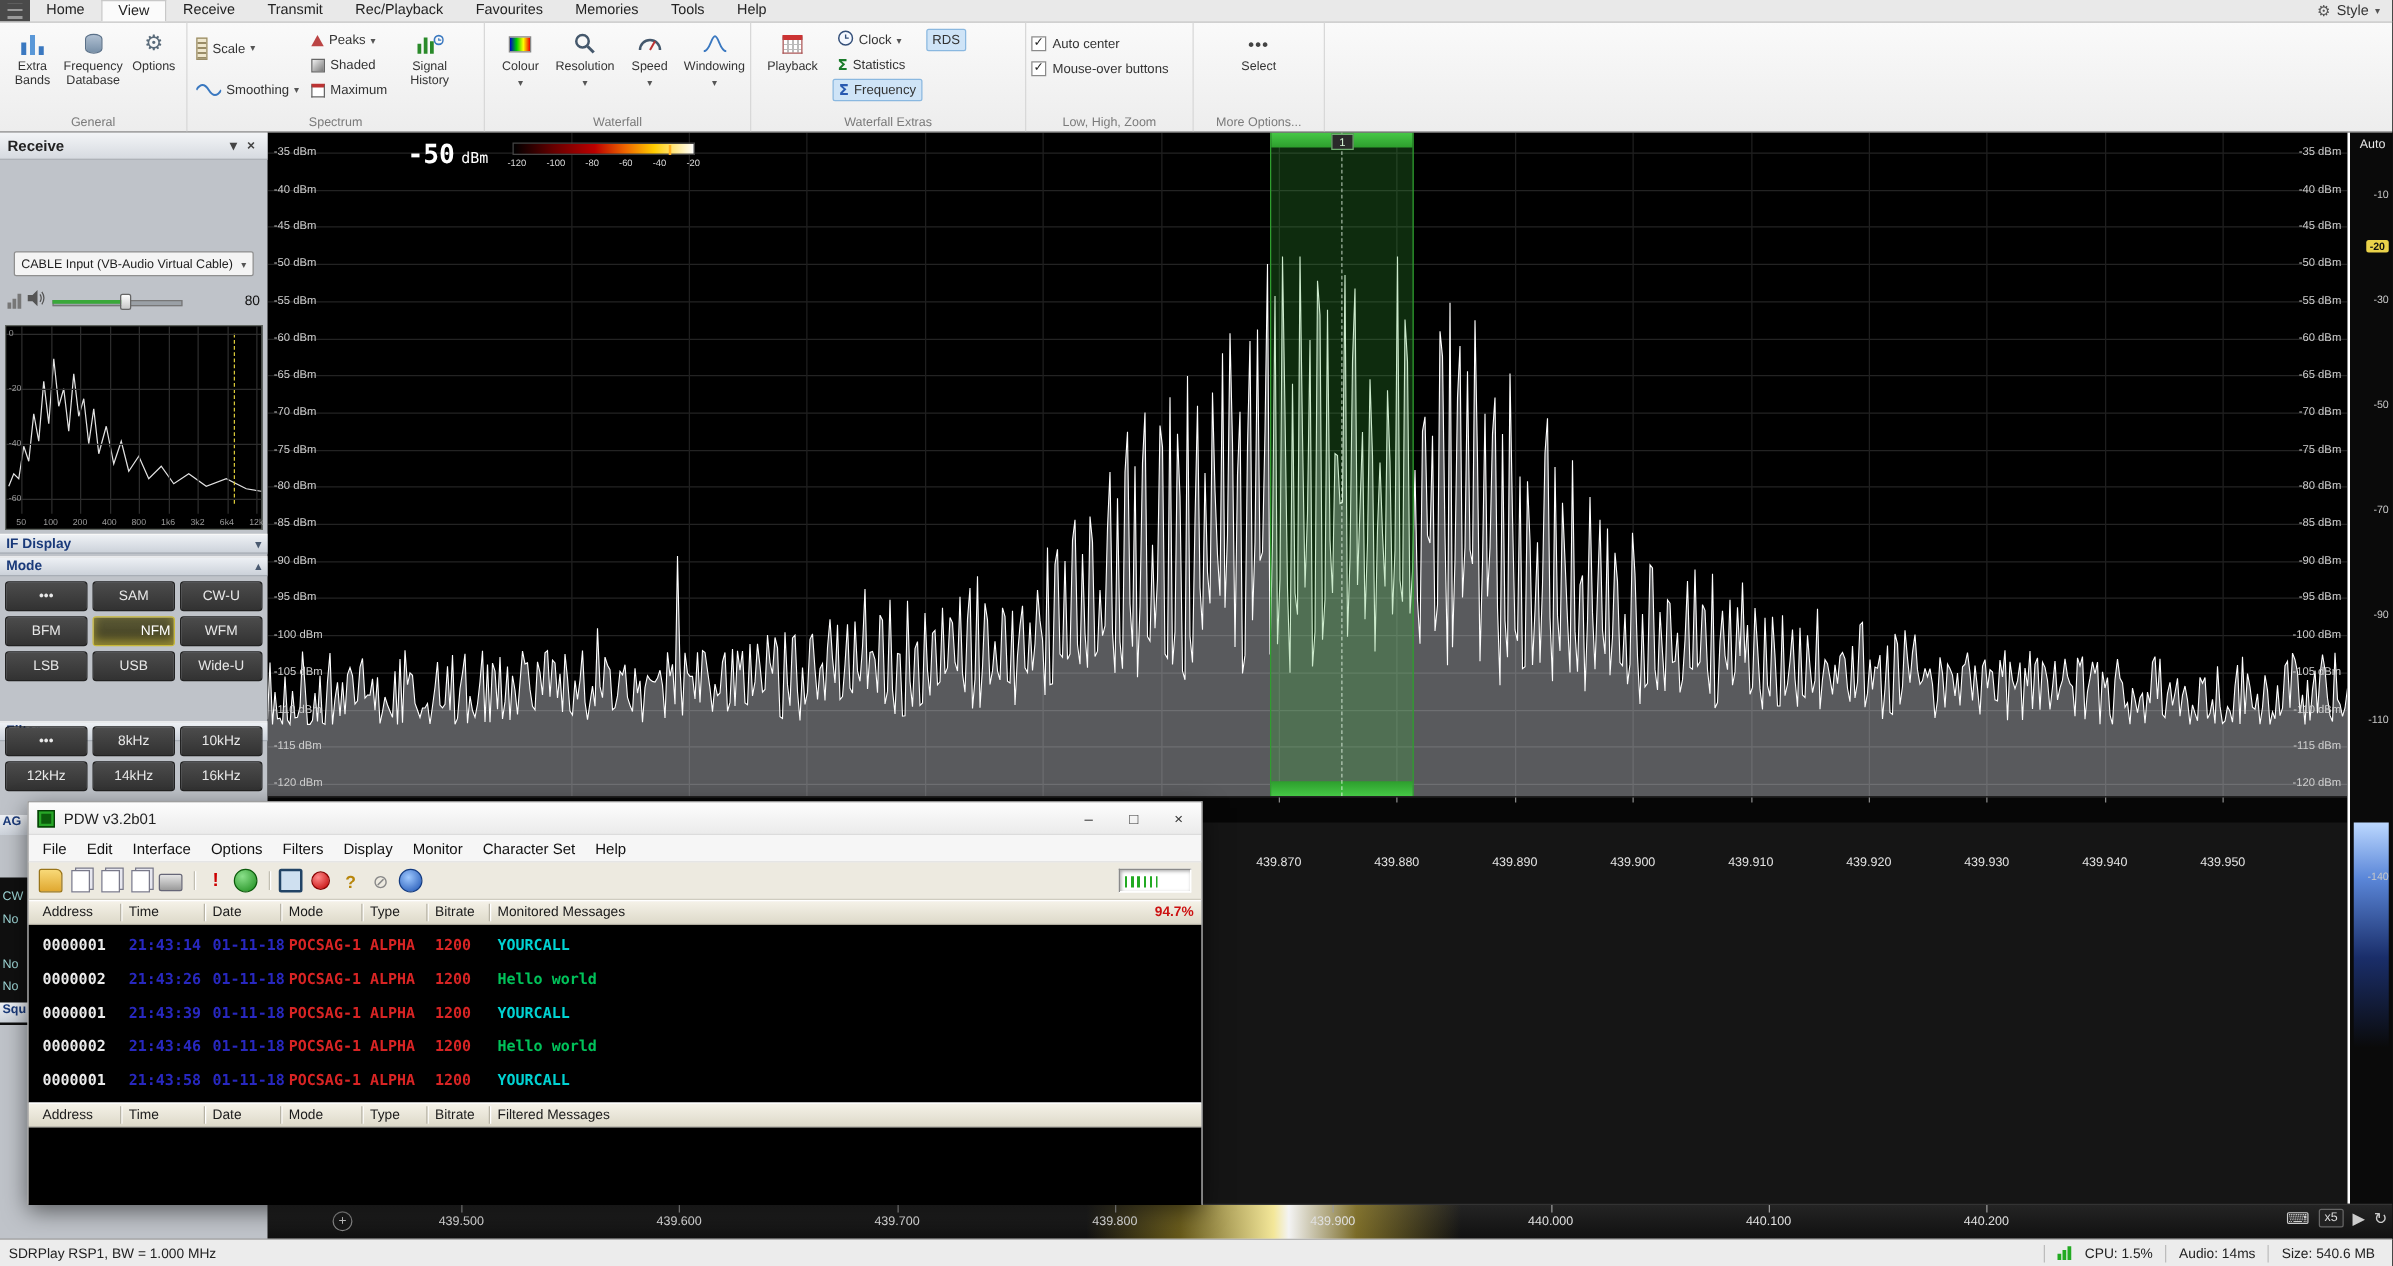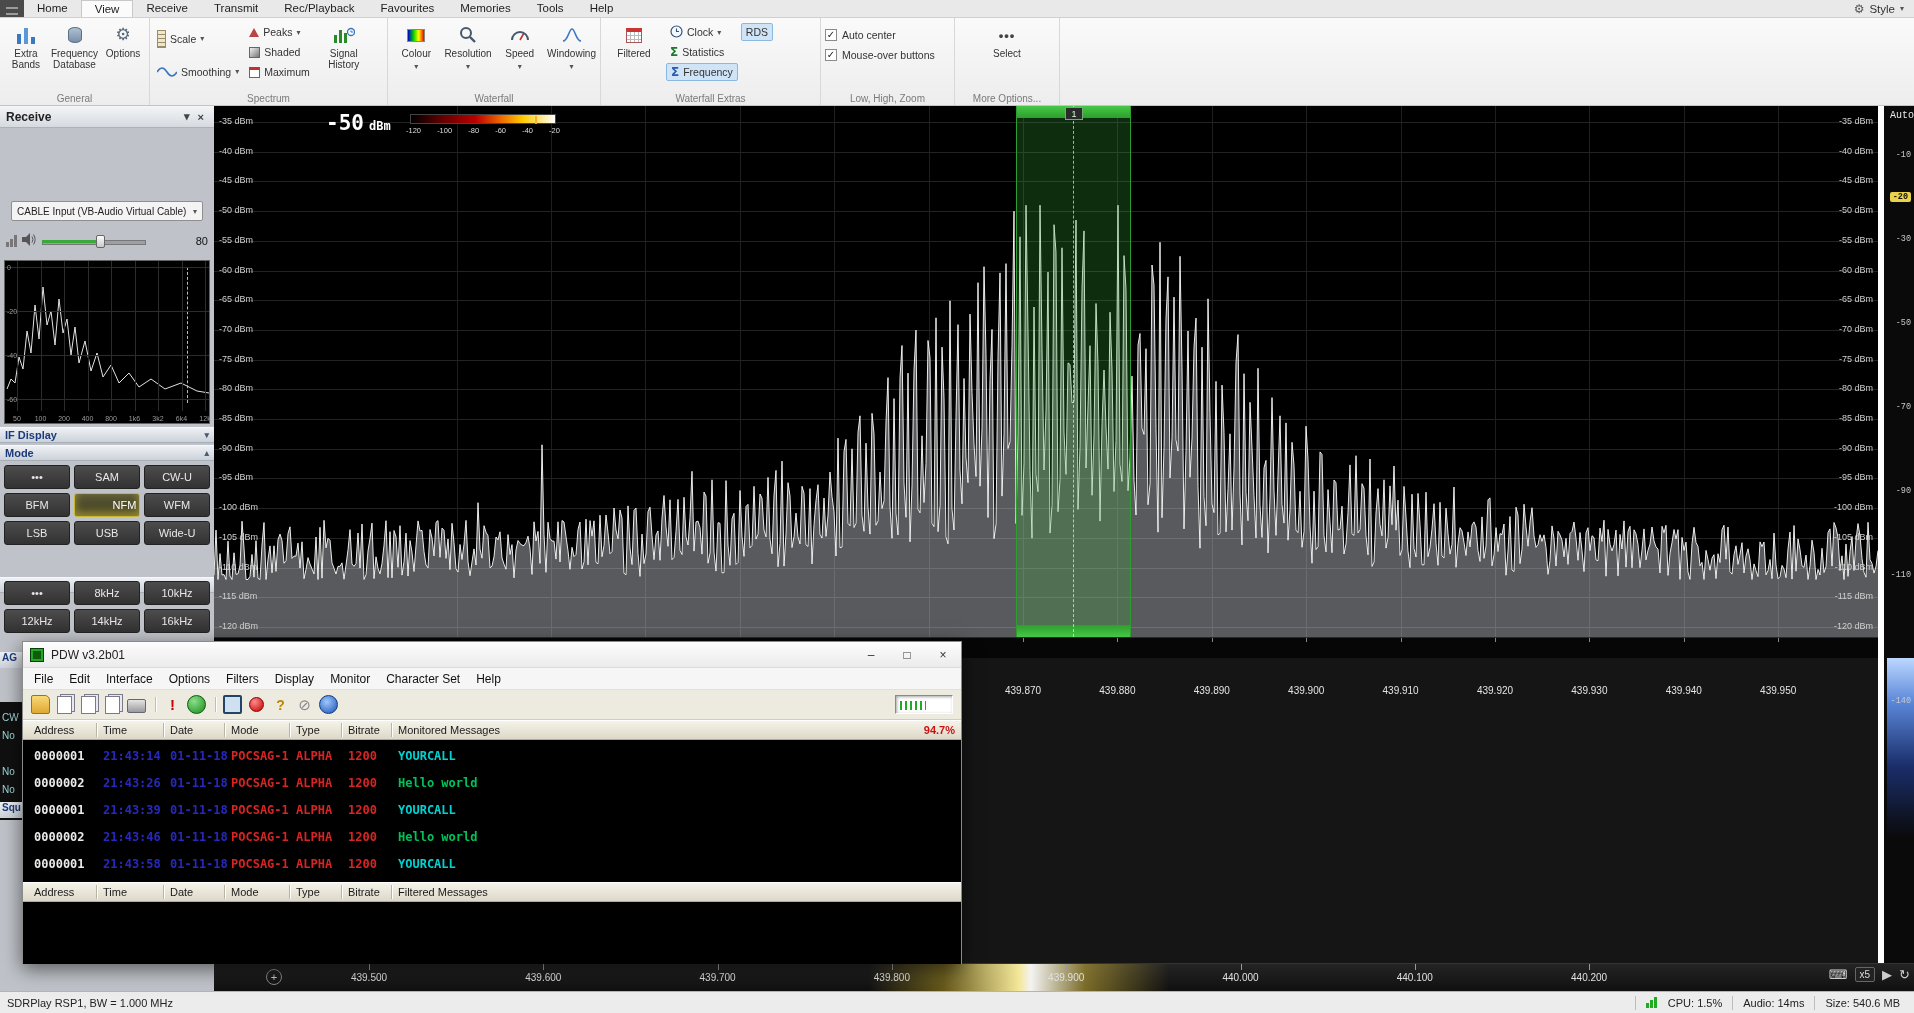--- a/index.html
+++ b/index.html
@@ -89,41 +89,41 @@
 .ylab{position:absolute;font-size:9px;color:#cfcfcf;white-space:nowrap;}
 .ylab.r{right:5px;}
 #tracesvg{position:absolute;left:0;top:0;}
 #tuneband{position:absolute;left:802px;top:0;width:115px;height:531px;background:rgba(55,175,55,.25);border-left:1px solid #2f9e2f;border-right:1px solid #2f9e2f;}
 #bandtop{position:absolute;left:0;top:0;width:100%;height:12px;background:linear-gradient(#46c846,#2d9e2d);}
 #bandbottom{position:absolute;left:0;bottom:0;width:100%;height:12px;background:linear-gradient(#2d9e2d,#46c846);}
 #bandcenter{position:absolute;left:56px;top:0;height:100%;width:0;border-left:1px dashed rgba(240,255,240,.65);}
 #bandmarker{position:absolute;left:48px;top:1px;width:18px;height:13px;background:#2a2a2a;border:1px solid #6fae6f;color:#d8f8d8;font-size:9px;display:flex;align-items:center;justify-content:center;}
 #reflevel{position:absolute;left:112px;top:5px;color:#fff;font-family:"DejaVu Sans Mono",monospace;}
 #refval{font-size:21px;font-weight:bold;}
-#refunit{font-size:12px;margin-left:5px;font-weight:bold;}
+#refunit{font-size:12px;margin-left:5px;}
 #legendbar{position:absolute;left:196px;top:8px;width:146px;height:10px;background:linear-gradient(90deg,#000 0%,#600 22%,#b00 45%,#e60 62%,#fc0 78%,#fff 100%);border:1px solid #444;}
 #legendmark{position:absolute;left:124px;top:1px;width:2px;height:8px;background:#ffb020;}
 #legendticks{position:absolute;left:192px;top:20px;width:154px;display:flex;justify-content:space-between;font-size:7.5px;color:#ddd;}
 
 
 #xaxis{position:absolute;left:214px;top:637px;width:1664px;height:21px;background:#060606;border-top:1px solid #2a2a2a;}
 .xlab{position:absolute;top:5px;width:54px;text-align:center;font-size:10px;color:#e4e4e4;margin-top:42px;}
 .xtick{position:absolute;top:0;width:1px;height:4px;background:#888;}
 
 
 #waterfall{position:absolute;left:214px;top:658px;width:1664px;height:305px;background:linear-gradient(180deg,#05051e 0%,#090932 35%,#070728 100%);overflow:hidden;}
 .wfdash{position:absolute;top:0;height:100%;width:0;}
 .wfdash.g{border-left:1px dashed rgba(90,220,90,.7);}
 .wfdash.w{border-left:1px dotted rgba(200,210,255,.35);}
 .wfsig{position:absolute;background:repeating-linear-gradient(180deg,rgba(120,160,255,.85) 0 2px,rgba(25,35,100,.15) 2px 6px,rgba(170,200,255,.95) 6px 8px,rgba(25,35,100,.2) 8px 13px);border-radius:3px;filter:blur(.5px);}
 .wfsig.dim{opacity:.5;}
 #wftip{position:absolute;left:786px;top:236px;font-family:"DejaVu Sans Mono",monospace;font-size:14px;font-weight:bold;color:#fff;text-shadow:1px 1px 2px #000,-1px -1px 2px #000,1px -1px 2px #000,-1px 1px 2px #000;line-height:19px;z-index:3;}
 
 
-#rightstrip{position:absolute;left:1878px;top:106px;width:36px;height:857px;background:#0a0a0a;border-left:6px solid #ffffff;font-family:Liberation Mono, monospace;}
+#rightstrip{position:absolute;left:1878px;top:106px;width:36px;height:857px;background:#0a0a0a;border-left:2px solid #ffffff;}
 #autolabel{position:absolute;left:0;top:4px;width:36px;text-align:center;font-size:10px;color:#e8e8e8;}
 .rslab{position:absolute;right:3px;font-size:8.5px;color:#c8c8c8;}
 .rslab.hl{background:#ead24a;color:#111;padding:0 3px;border-radius:2px;font-weight:bold;}
 #bluegrad{position:absolute;left:3px;top:552px;width:28px;height:180px;background:linear-gradient(180deg,#bcd8ff,#5a86d8 25%,#1a2e6a 60%,rgba(10,15,40,0));}
 
 
 #bottomscale{position:absolute;left:214px;top:963px;width:1700px;height:28px;background:linear-gradient(#242424,#101010);border-top:1px solid #333;}
 #zoomband{position:absolute;left:655px;top:0;width:300px;height:28px;background:linear-gradient(90deg,rgba(190,160,30,0) 0%,rgba(205,175,35,.45) 25%,rgba(255,242,160,.95) 50%,rgba(255,255,255,.95) 54%,rgba(225,195,60,.5) 72%,rgba(190,160,30,0) 100%);}
 .bslab{position:absolute;top:8px;width:50px;text-align:center;font-size:10px;color:#e0e0e0;z-index:2;}
 .bstick{position:absolute;top:0;width:1px;height:6px;background:#9a9a9a;z-index:2;}
@@ -314,21 +314,21 @@
       </div>
       <div class="glabel">Waterfall</div>
     </div>
 
     <div class="rgroup" style="width:220px">
       <div class="gcontent">
         <div class="bigbtn" style="width:58px">
           <div class="ricon">
               <div class="i-cal"></div>
             </div>
-          <div>Filtered</div>
+          <div>Playback</div>
         </div>
         <div class="col">
           <div class="smallbtn">
             <span><svg width="13" height="13" viewBox="0 0 13 13">
                   <circle cx="6.5" cy="6.5" r="5.5" fill="#f4f8ff" stroke="#35507a" stroke-width="1.2"></circle>
                   <path d="M6.5 3.5 V6.5 H9" stroke="#35507a" fill="none" stroke-width="1.1"></path>
                 </svg></span>
             <span>Clock</span>
             <span class="dda">▾</span>
           </div>

